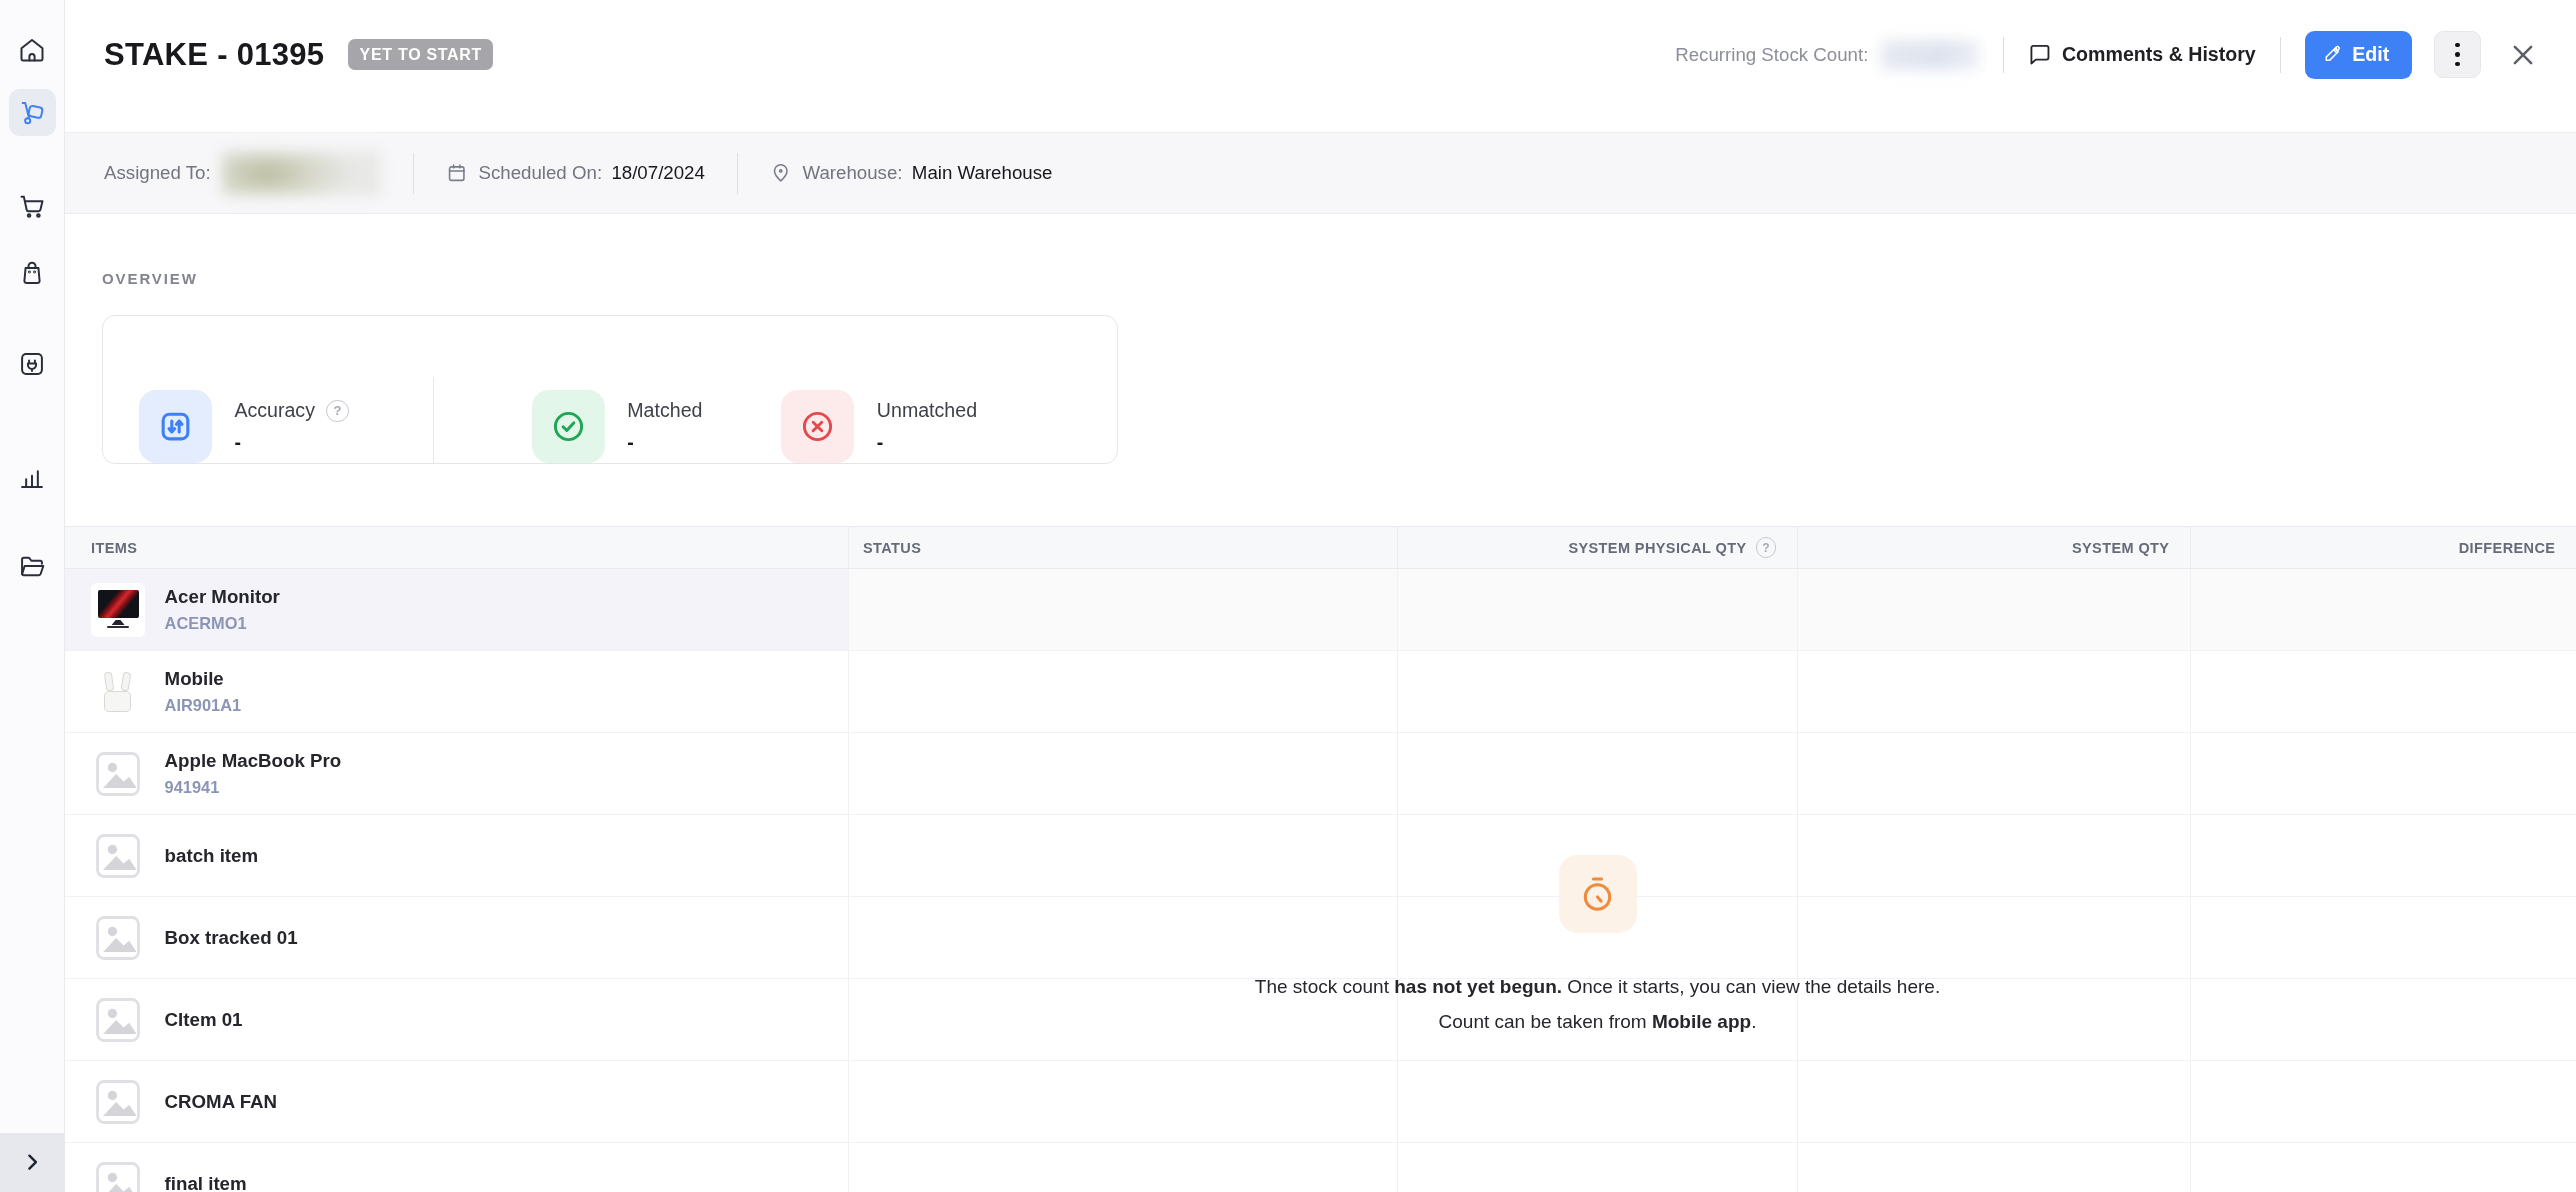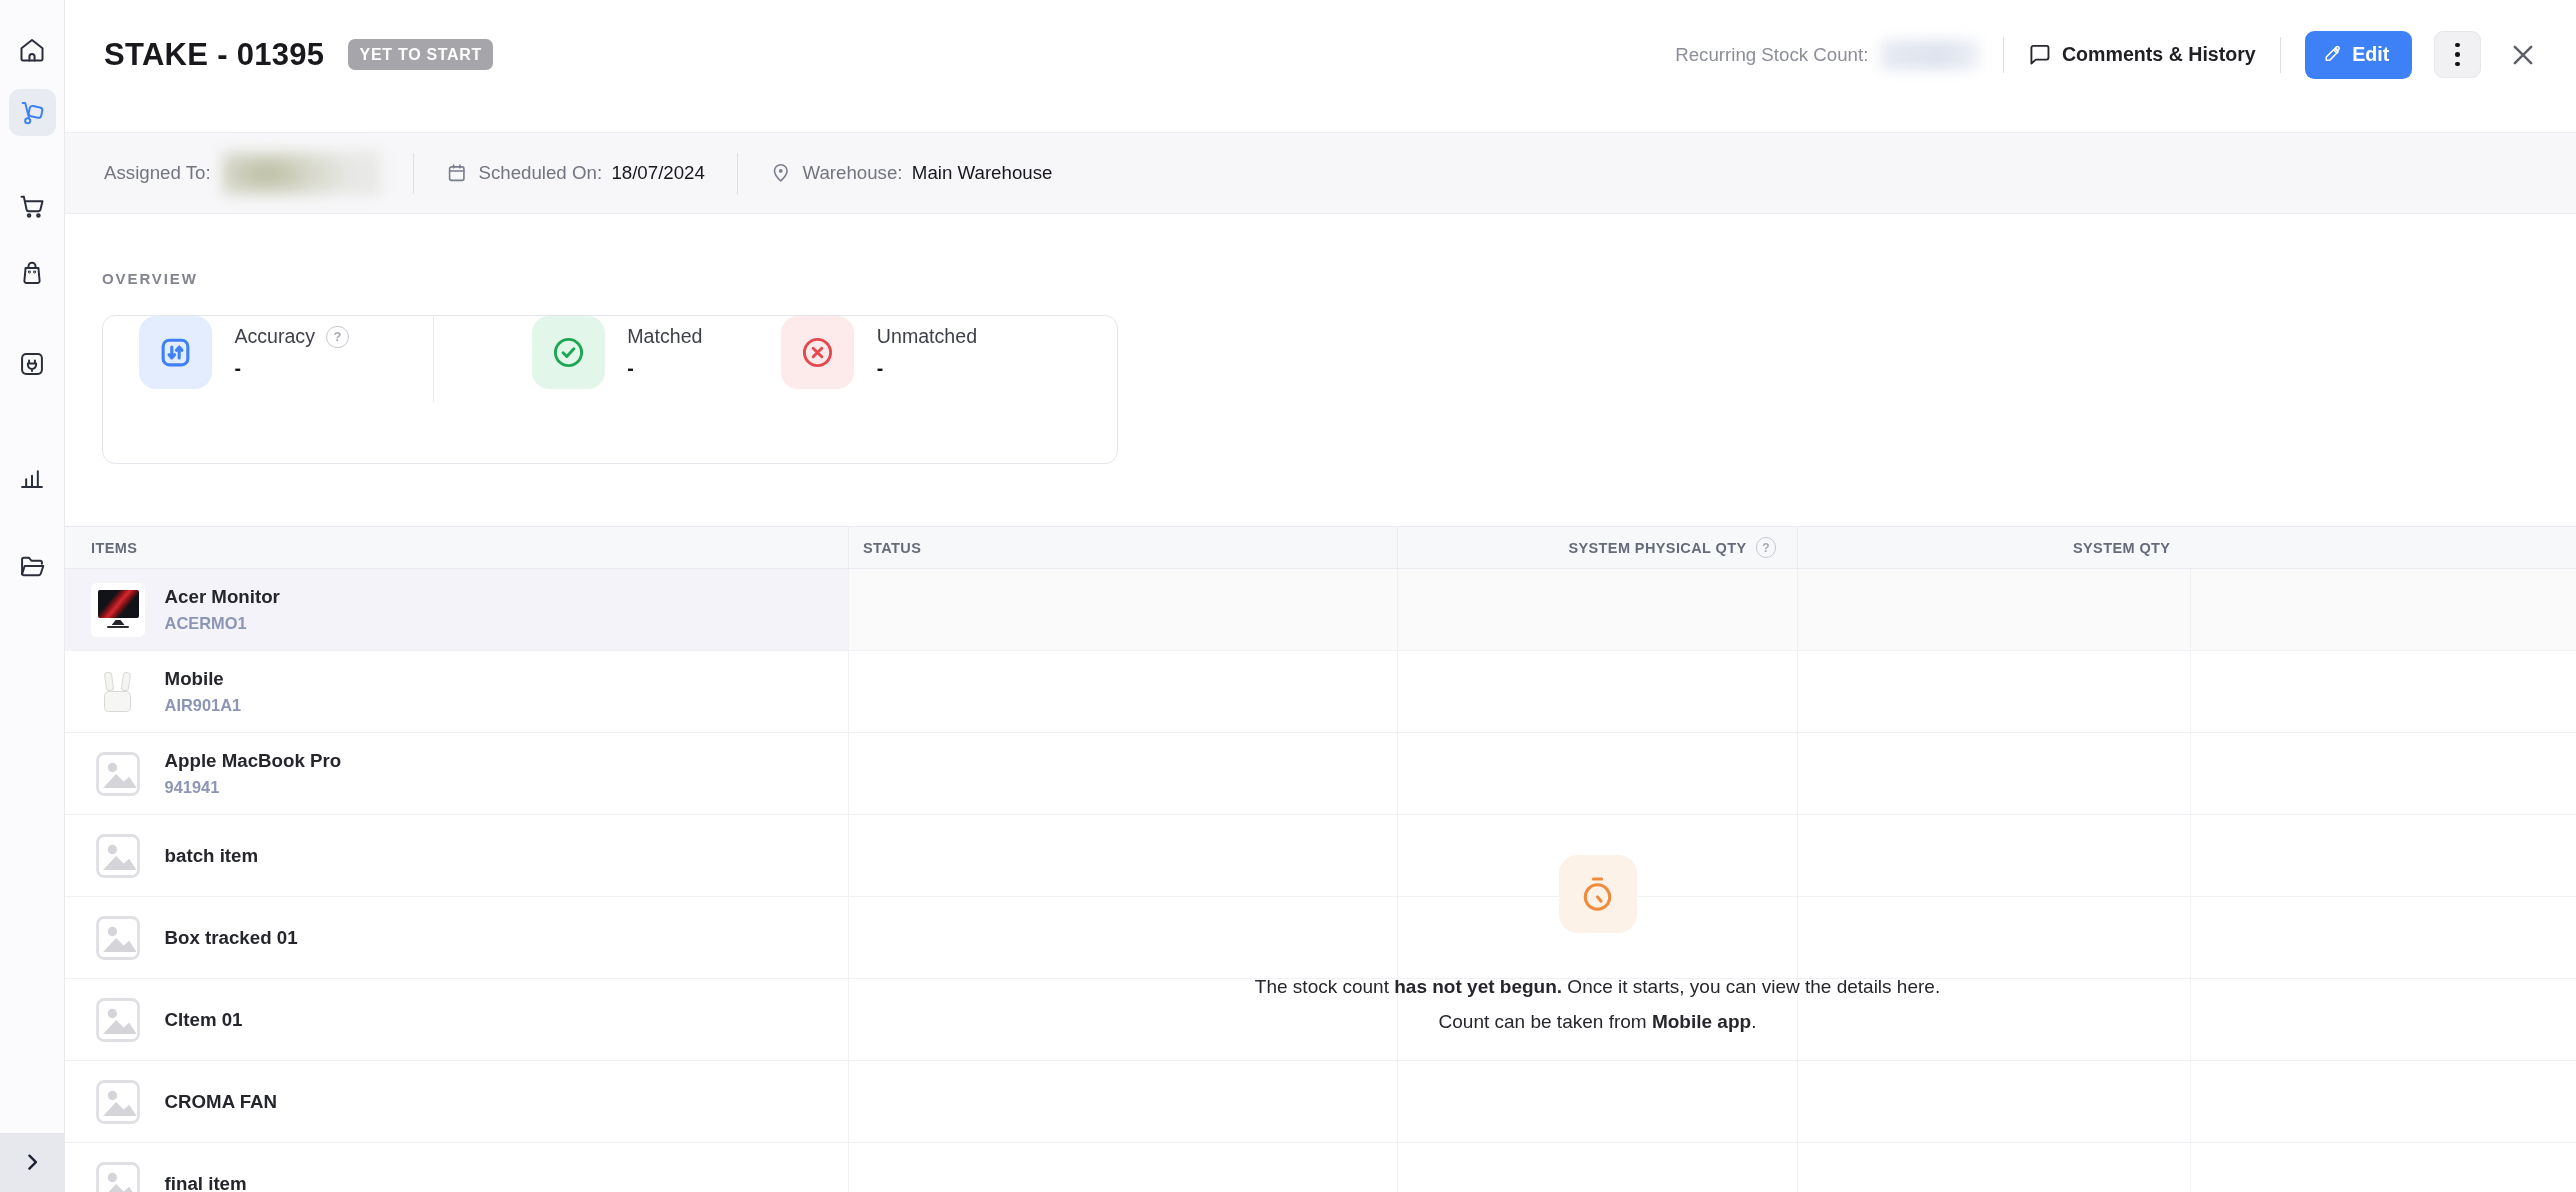--- a/index.html
+++ b/index.html
@@ -49,21 +49,21 @@
   .sub-label { color:#72757f; }
   .sub-value { color:#17181d; font-weight:500; margin-left:9.3px; }
   .sub-group { display:flex; align-items:center; }
   .sub-group svg { width:21.5px; height:21.5px; stroke:#7a7e8c; stroke-width:1.8; fill:none; stroke-linecap:round; stroke-linejoin:round; margin-right:11.2px; }
   .sub-div { width:0.9px; height:41px; background:#dddee3; margin:0 32px; }
   .assigned-blob { width:159px; height:45px; margin-left:11.2px; background:radial-gradient(ellipse 55% 80% at 28% 50%, #b9bc9e 0%, #d8d9cc 55%, #e8e8e6 100%); }
 
   
   .overview { padding:56px 0 0 37px; }
   .section-label { font-size:15px; font-weight:700; letter-spacing:1.9px; color:#82858f; }
-  .ov-card { margin-top:28px; width:1016px; height:149px; border:0.9px solid #e5e5ec; border-radius:13px; display:flex; align-items:flex-start; }
+  .ov-card { margin-top:28px; width:1016px; height:149px; border:0.9px solid #e5e5ec; border-radius:13px; display:flex; align-items:flex-end; }
   .metric { display:flex; align-items:center; gap:22.4px; }
   .metric-tile { width:73px; height:73px; border-radius:17px; display:flex; align-items:center; justify-content:center; flex:0 0 auto; }
   .tile-blue { background:#e3edfd; }
   .tile-green { background:#e3f6ea; }
   .tile-red { background:#fdeaea; }
   .metric-tile svg { width:37px; height:37px; fill:none; stroke-linecap:round; stroke-linejoin:round; }
   .metric-col { display:flex; flex-direction:column; gap:8.4px; }
   .metric-label-row { display:flex; align-items:center; gap:11.2px; }
   .metric-label { font-size:19.6px; color:#3f414a; }
   .metric-value { font-size:19.6px; font-weight:700; color:#17181d; }
@@ -284,20 +284,21 @@
 
     <section class="table-wrap">
       <div class="thead">
         <div class="th th-items">ITEMS</div>
         <div class="th th-status">STATUS</div>
         <div class="th th-right">
           <span>SYSTEM PHYSICAL QTY</span>
           <span class="help-circle"></span>
         </div>
         <div class="th th-right">SYSTEM QTY</div>
+        <div class="th th-right">DIFFERENCE</div>
       </div>
 
       <div class="trow highlight">
         <div class="td td-items">
           <div class="thumb acer">
               <div class="screen-box"></div>
               <div class="stand"></div>
               <div class="base"></div>
             </div>
           <div class="item-text">

